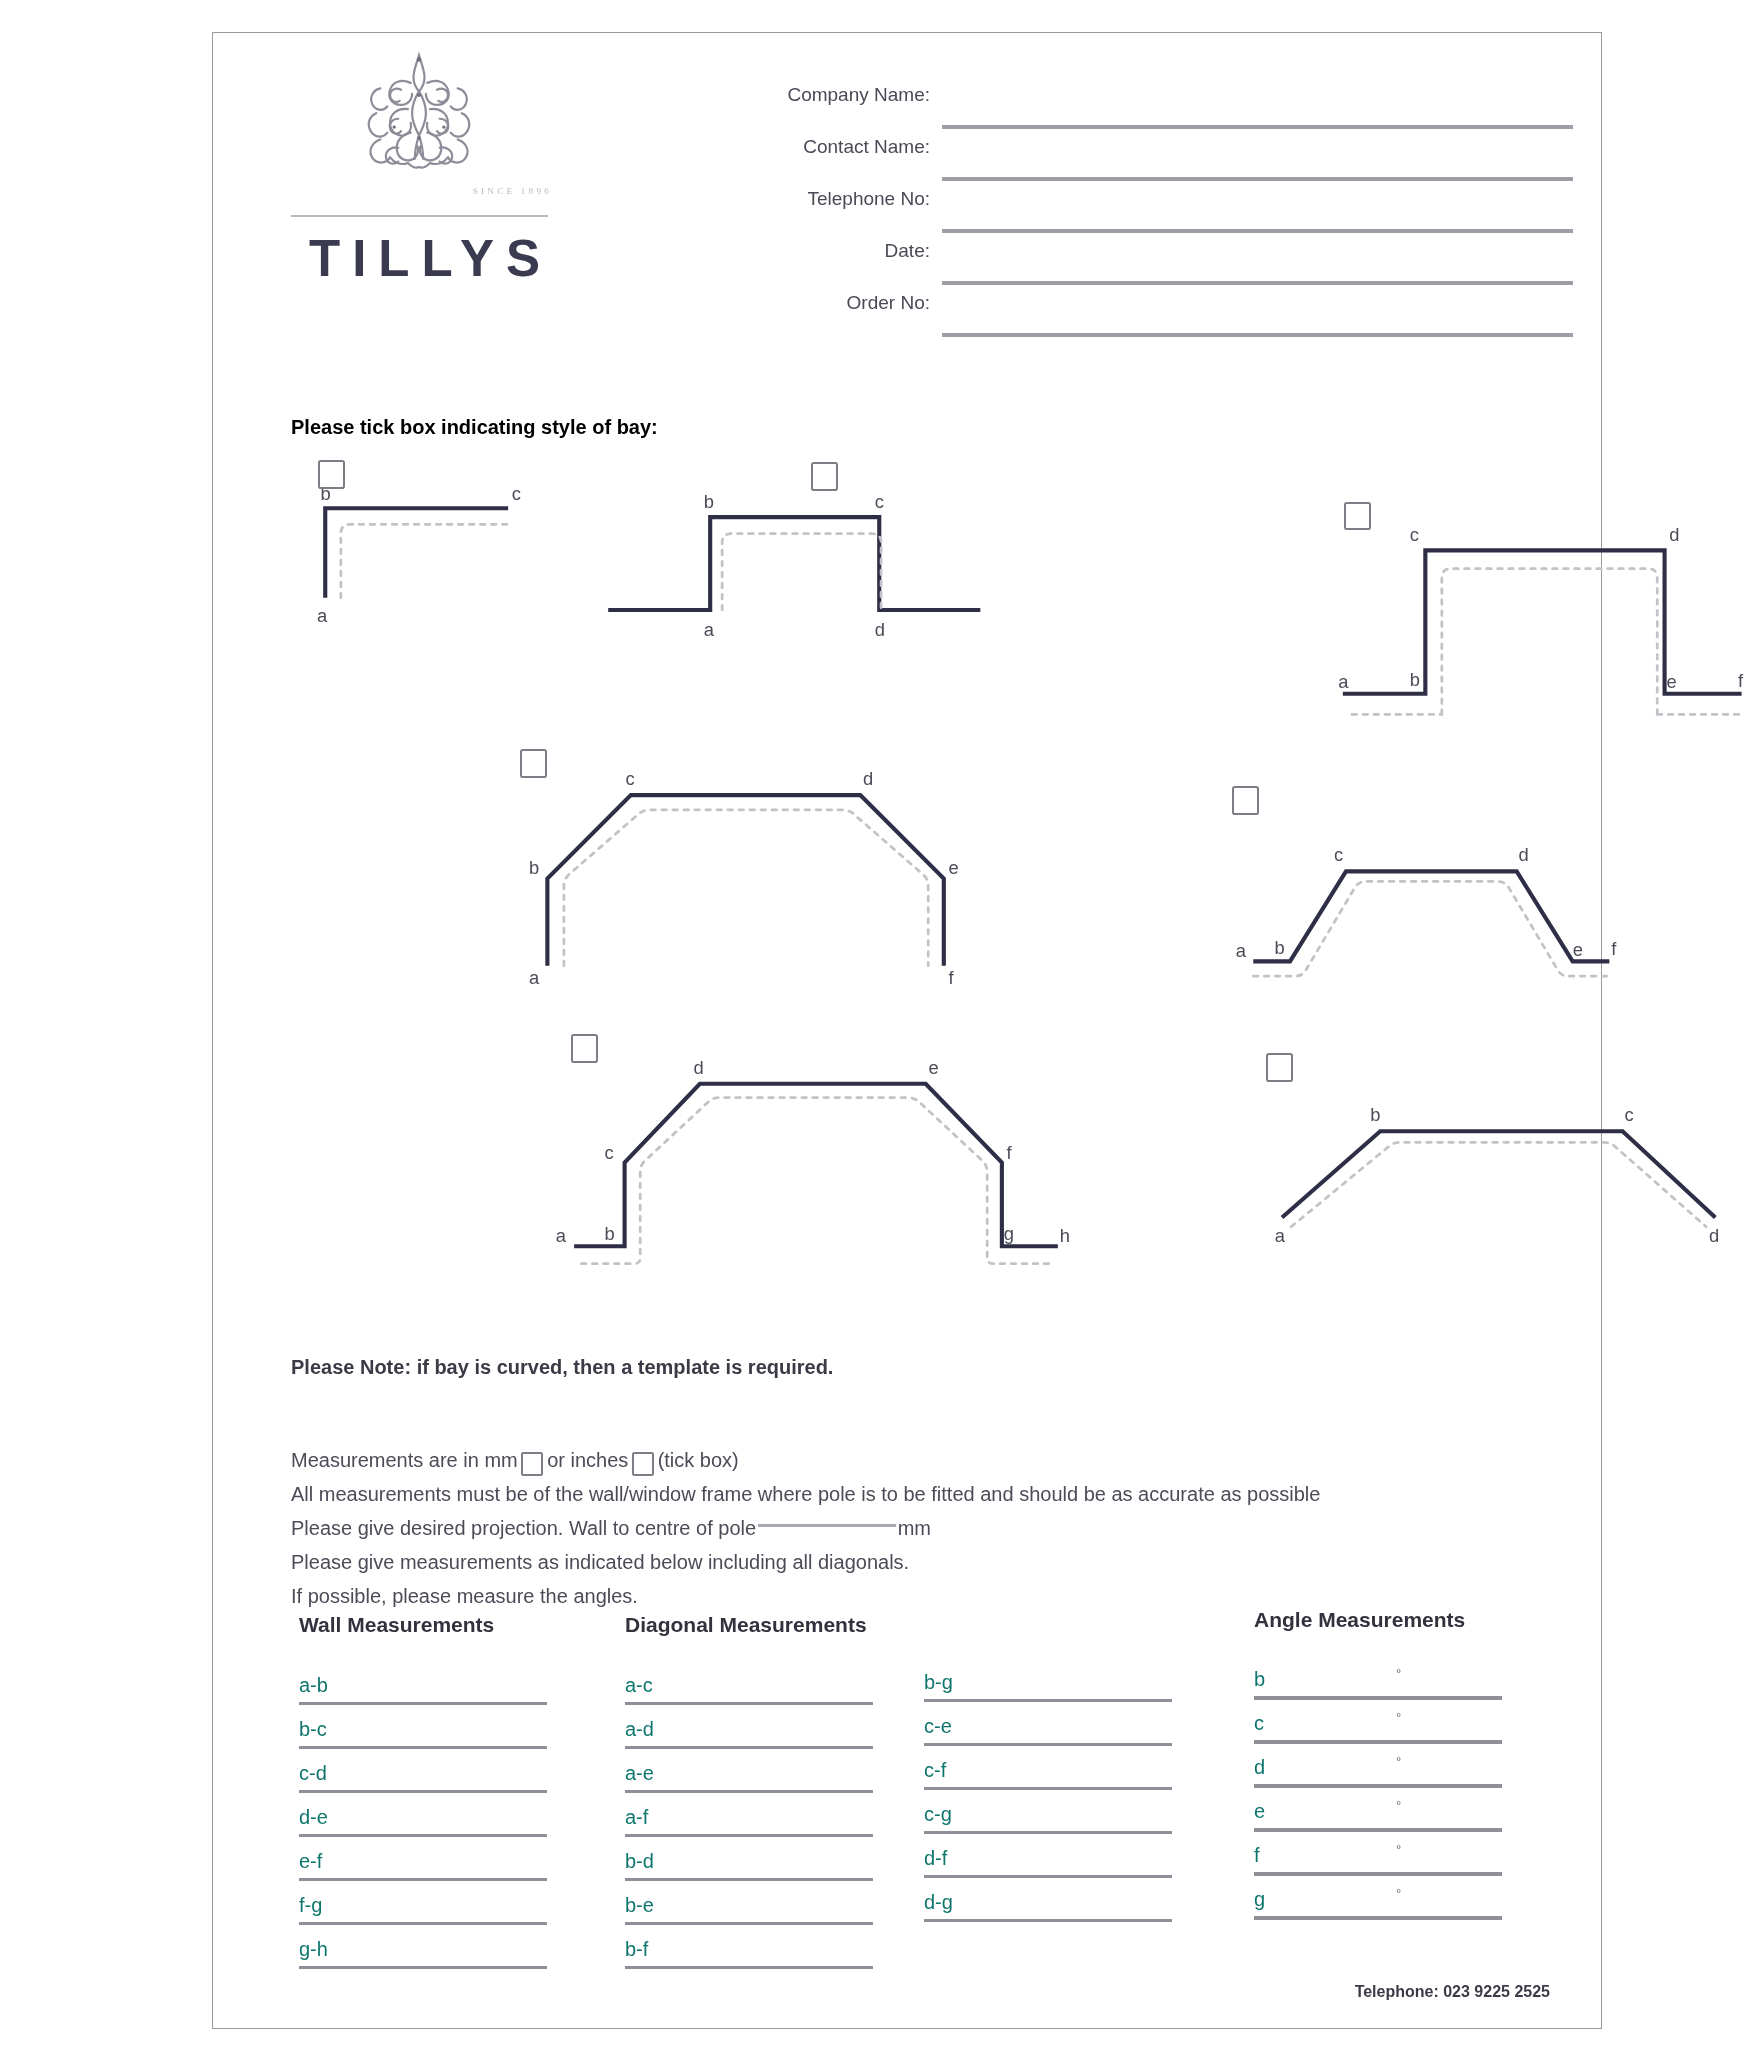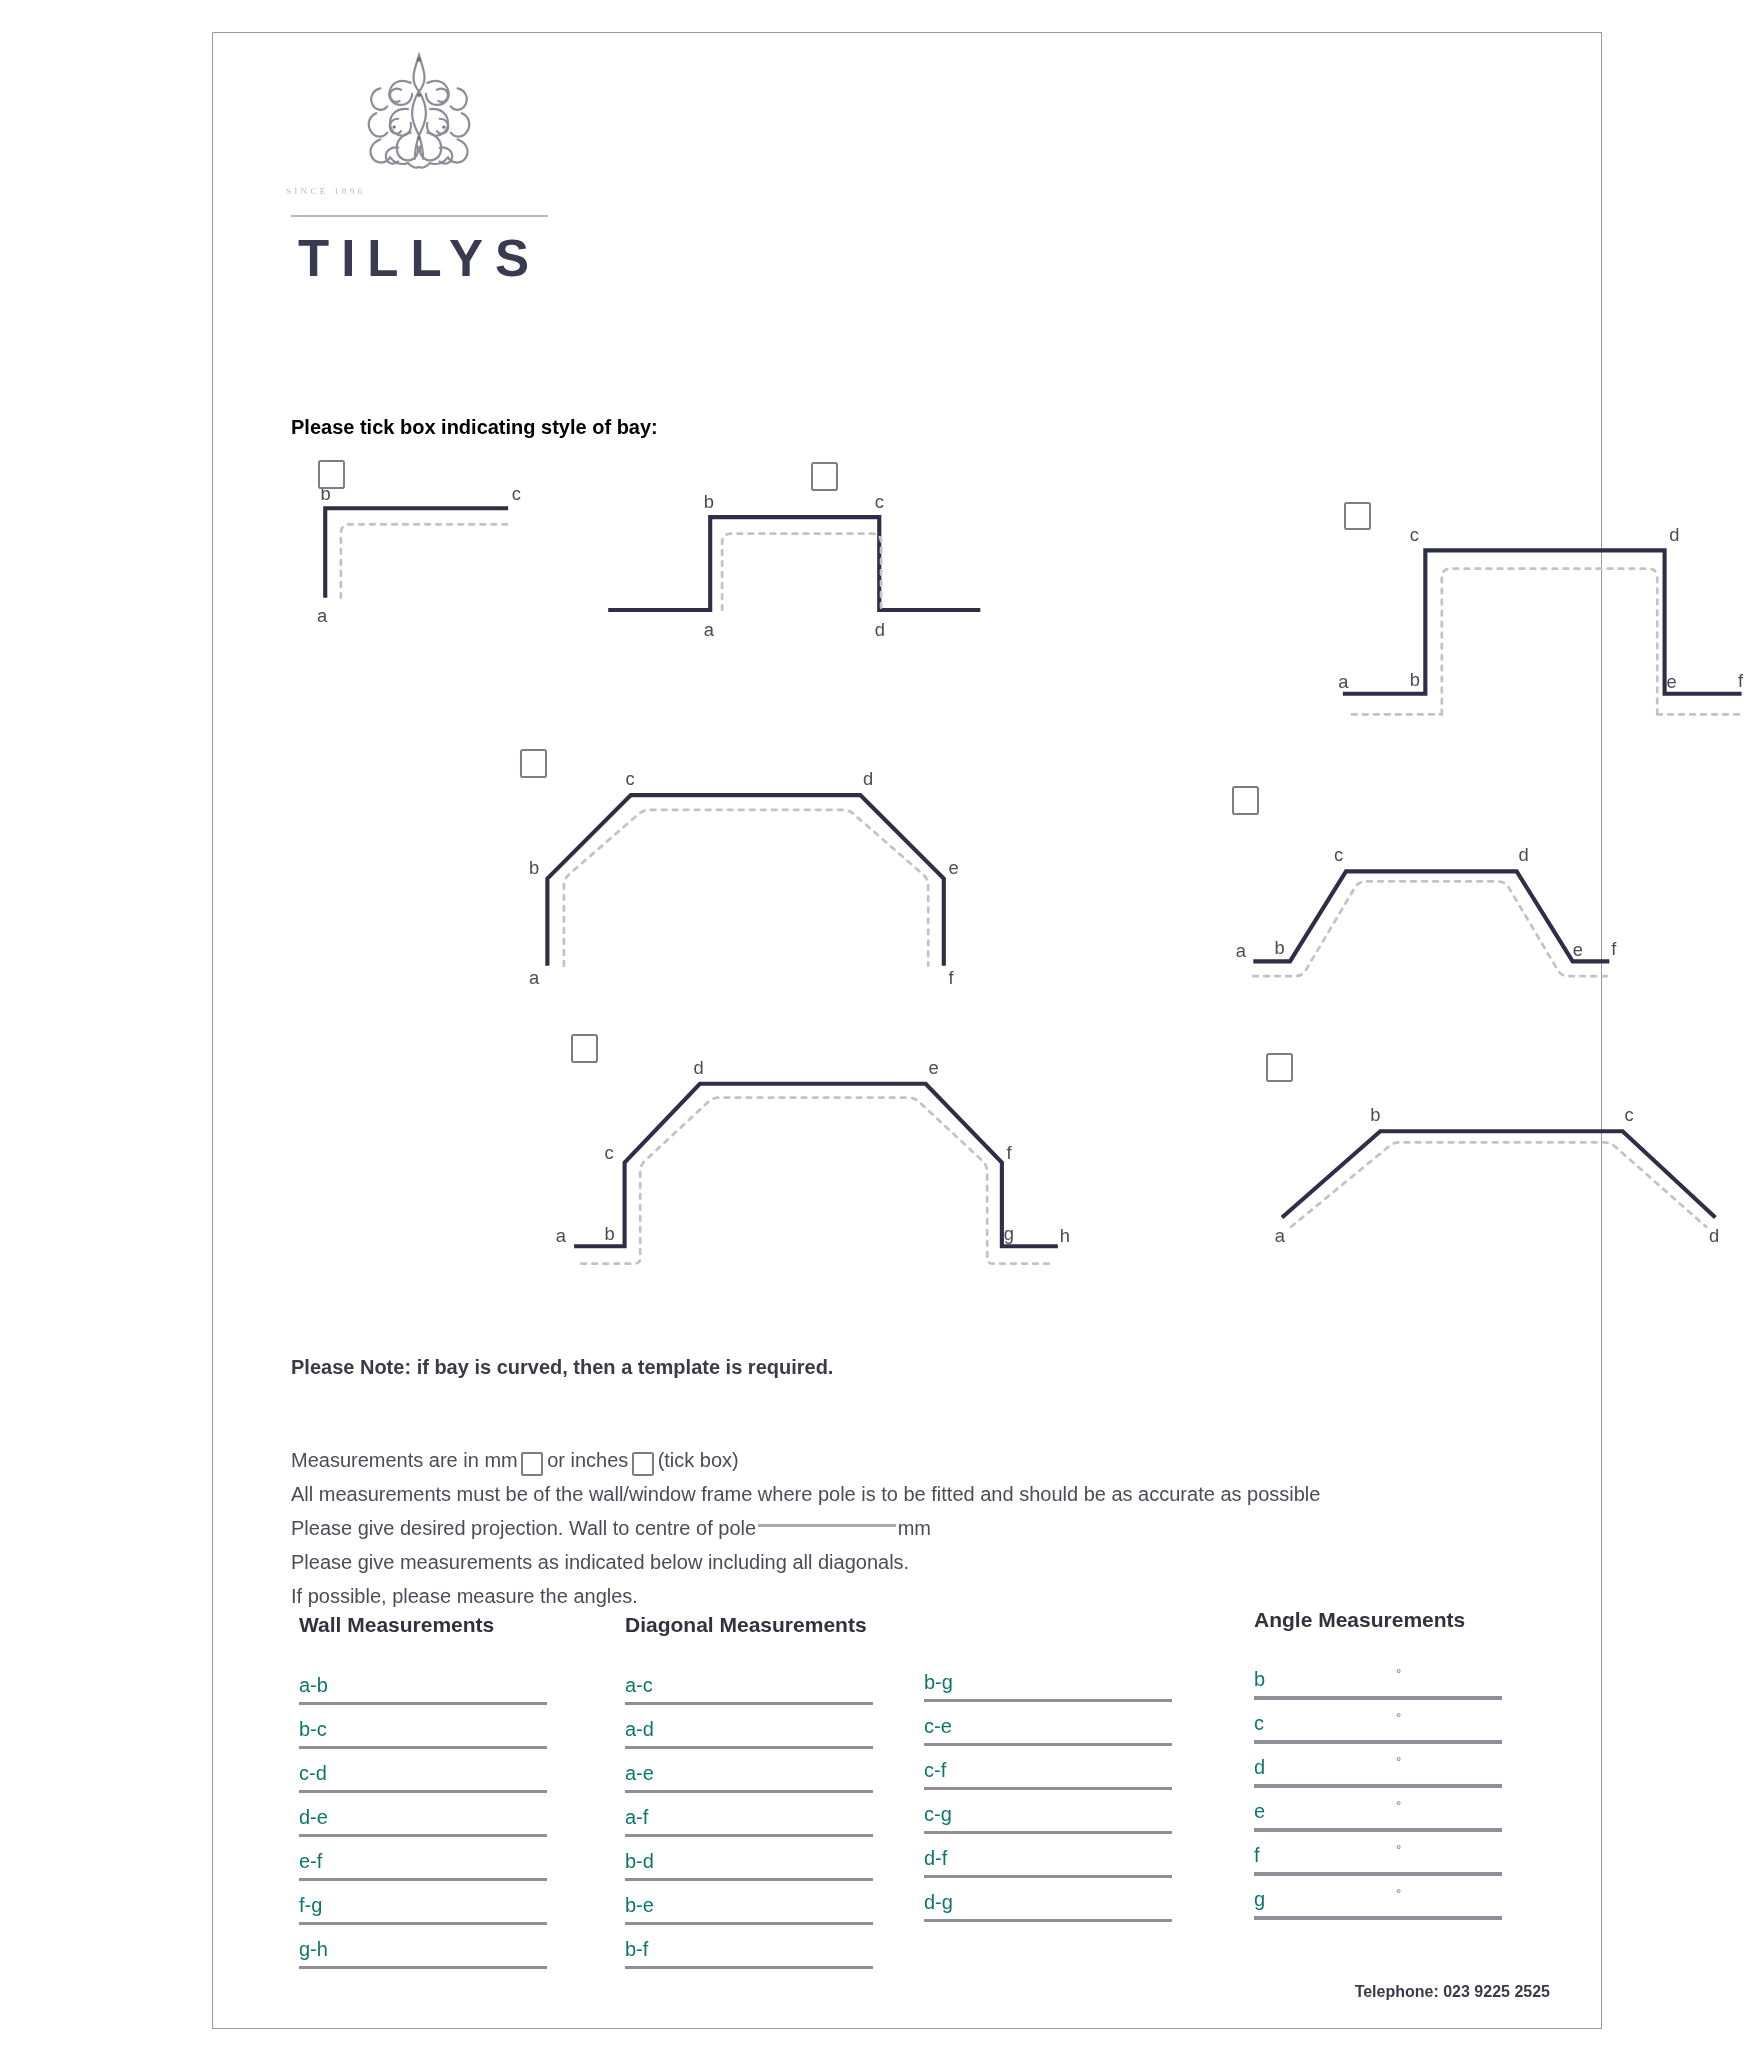--- a/index.html
+++ b/index.html
@@ -31,21 +31,21 @@
     position: absolute;
     left: 0; top: 0;
     width: 100%;
     height: 299px;
   }
   .logo-block {
     position: absolute;
     left: 73px;
     top: 13.8px;
     width: 266px;
-    text-align: left;
+    text-align: right;
   }
   .crest {
     width: 138px;
     height: 138px;
     margin: 0 auto;
     display: block;
   }
   .since {
     font-size: 9.2px;
     letter-spacing: 3.2px;
@@ -257,20 +257,42 @@
           <circle cx="100" cy="132" r="2.6"></circle>
           <circle cx="64" cy="116" r="2.4"></circle>
           <circle cx="136" cy="116" r="2.4"></circle>
         </g>
       </svg>
       <div class="since">SINCE 1896</div>
       <div class="logo-rule"></div>
       <div class="brand">TILLYS</div>
     </div>
 
+    <div class="fields">
+      <div class="field-row">
+        <div class="field-label">Company Name:</div>
+        <div class="field-line"></div>
+      </div>
+      <div class="field-row">
+        <div class="field-label">Contact Name:</div>
+        <div class="field-line"></div>
+      </div>
+      <div class="field-row">
+        <div class="field-label">Telephone No:</div>
+        <div class="field-line"></div>
+      </div>
+      <div class="field-row">
+        <div class="field-label">Date:</div>
+        <div class="field-line"></div>
+      </div>
+      <div class="field-row">
+        <div class="field-label">Order No:</div>
+        <div class="field-line"></div>
+      </div>
+    </div>
   </div>
 
   <div class="tick-heading">Please tick box indicating style of bay:</div>
 
   <div class="diagrams">
 
     <div class="bay" style="left:102px; top:427px; width:230px; height:193px;">
       <div class="checkbox" style="left:2.8px; top:0;"></div>
       <svg width="230" height="193" viewBox="0 0 500 420">
         <polyline points="22,300 22,105 420,105" fill="none" stroke="#2e2e46" stroke-width="9"></polyline>

